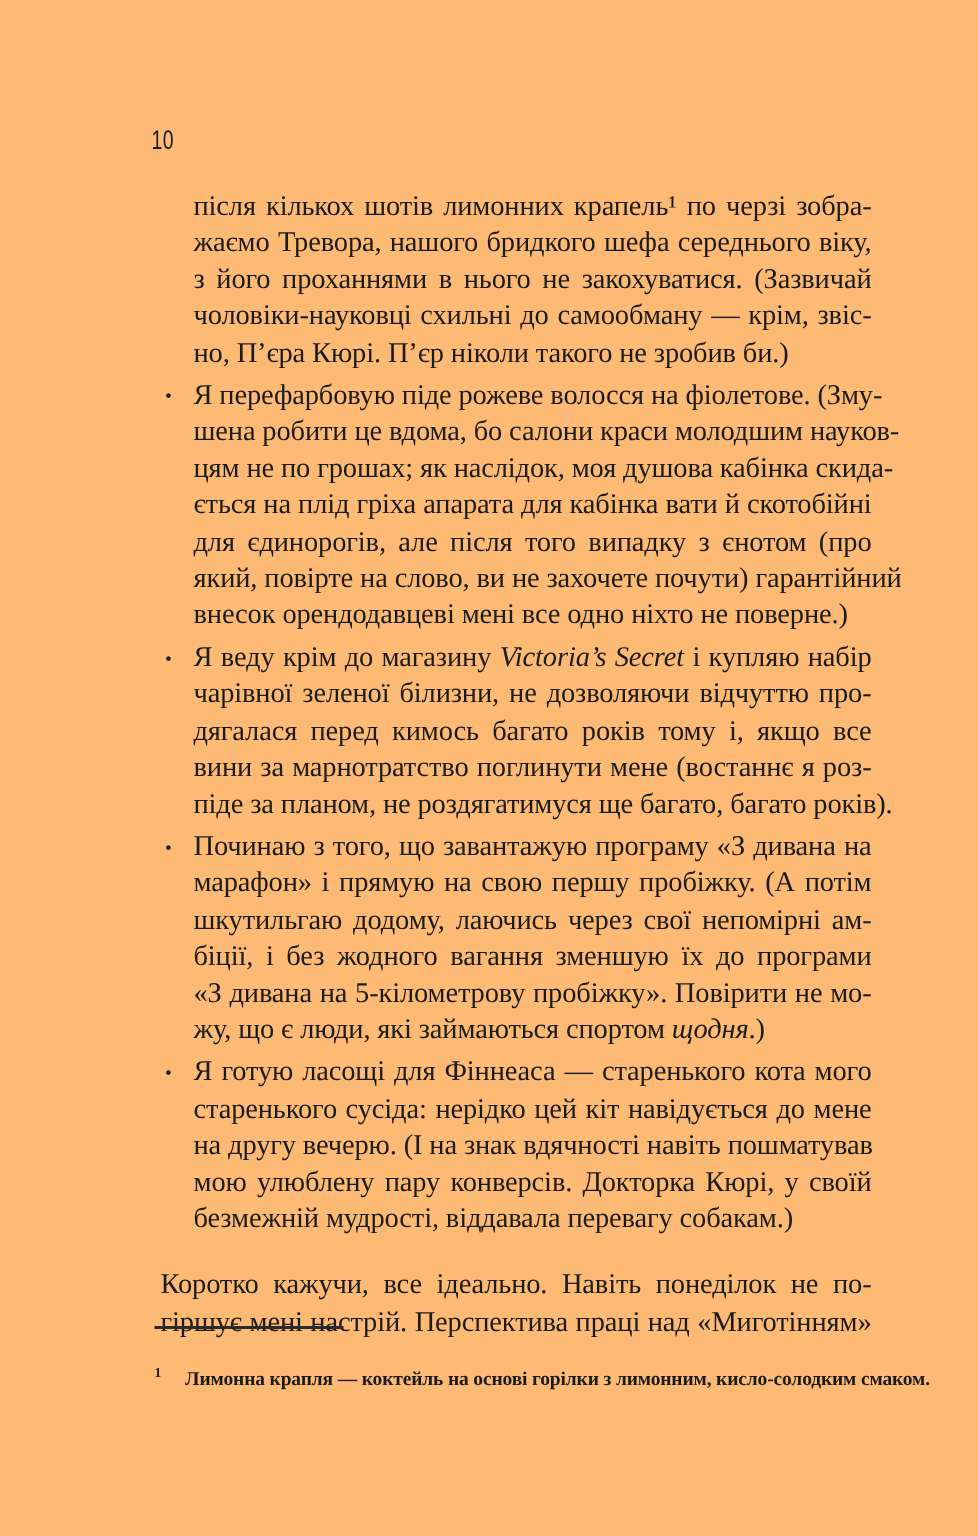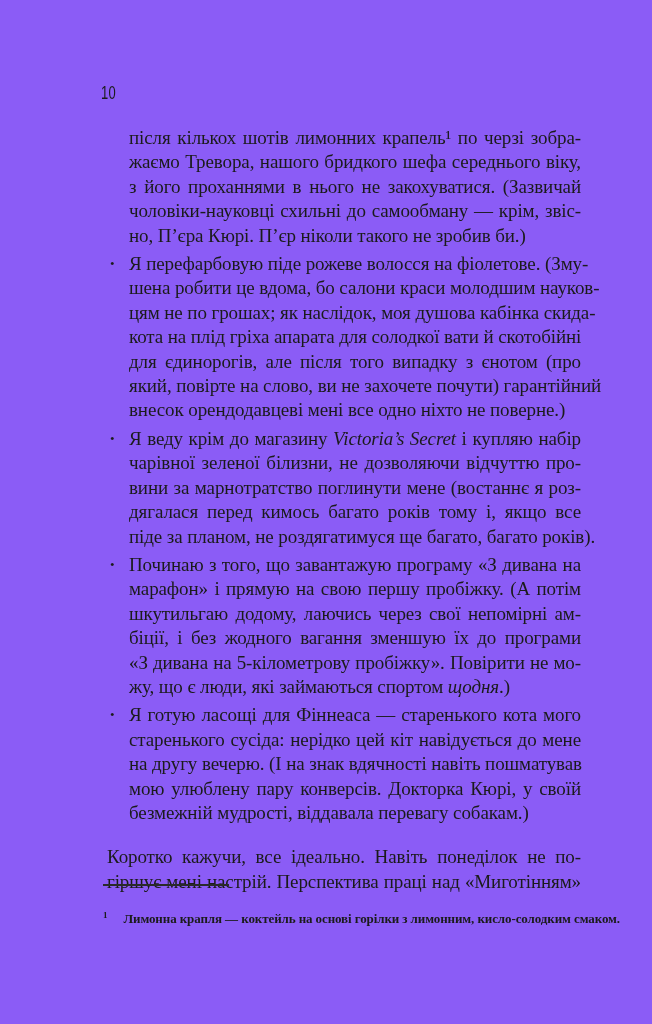--- a/index.html
+++ b/index.html
@@ -1,17 +1,17 @@
 <!DOCTYPE html>
 <html><head>
 <meta charset="utf-8">
 <style>
   html,body{margin:0;padding:0;background:#ffffff;}
   .page{
-    position:relative;width:652px;height:1024px;background:#8b5cf6;
+    position:relative;width:652px;height:1024px;background:#fdba74;
     overflow:hidden;color:#1b1b1b;
     font-family:"Liberation Serif","DejaVu Serif",serif;
   }
   .pageno{
     position:absolute;left:101px;top:83px;
     font-family:"Liberation Sans","DejaVu Sans",sans-serif;
     font-size:18px;font-weight:500;letter-spacing:0.5px;
     transform:scaleX(0.72);transform-origin:0 50%;
   }
   .content{
@@ -52,30 +52,30 @@
         <div class="line"><span>після кількох шотів лимонних крапель¹ по черзі зобра-</span></div>
         <div class="line"><span>жаємо Тревора, нашого бридкого шефа середнього віку,</span></div>
         <div class="line"><span>з його проханнями в нього не закохуватися. (Зазвичай</span></div>
         <div class="line"><span>чоловіки-науковці схильні до самообману — крім, звіс-</span></div>
         <div class="line lastline"><span>но, П’єра Кюрі. П’єр ніколи такого не зробив би.)</span></div>
       </div>
       <div class="block indent">
         <div class="line"><span class="bullet">•</span><span>Я перефарбовую піде рожеве волосся на фіолетове. (Зму-</span></div>
         <div class="line"><span>шена робити це вдома, бо салони краси молодшим науков-</span></div>
         <div class="line"><span>цям не по грошах; як наслідок, моя душова кабінка скида-</span></div>
-        <div class="line"><span>кота на плід гріха апарата для солодкої вати й скотобійні</span></div>
+        <div class="line"><span>ється на плід гріха апарата для кабінка вати й скотобійні</span></div>
         <div class="line"><span>для єдинорогів, але після того випадку з єнотом (про</span></div>
         <div class="line"><span>який, повірте на слово, ви не захочете почути) гарантійний</span></div>
         <div class="line lastline"><span>внесок орендодавцеві мені все одно ніхто не поверне.)</span></div>
       </div>
       <div class="block indent">
         <div class="line"><span class="bullet">•</span><span>Я веду крім до магазину </span><i>Victoria’s Secret</i><span> і купляю набір</span></div>
         <div class="line"><span>чарівної зеленої білизни, не дозволяючи відчуттю про-</span></div>
+        <div class="line"><span>дягалася перед кимось багато років тому і, якщо все</span></div>
         <div class="line"><span>вини за марнотратство поглинути мене (востаннє я роз-</span></div>
-        <div class="line"><span>дягалася перед кимось багато років тому і, якщо все</span></div>
         <div class="line lastline"><span>піде за планом, не роздягатимуся ще багато, багато років).</span></div>
       </div>
       <div class="block indent">
         <div class="line"><span class="bullet">•</span><span>Починаю з того, що завантажую програму «З дивана на</span></div>
         <div class="line"><span>марафон» і прямую на свою першу пробіжку. (А потім</span></div>
         <div class="line"><span>шкутильгаю додому, лаючись через свої непомірні ам-</span></div>
         <div class="line"><span>біції, і без жодного вагання зменшую їх до програми</span></div>
         <div class="line"><span>«З дивана на 5-кілометрову пробіжку». Повірити не мо-</span></div>
         <div class="line lastline"><span>жу, що є люди, які займаються спортом </span><i>щодня</i><span>.)</span></div>
       </div>

